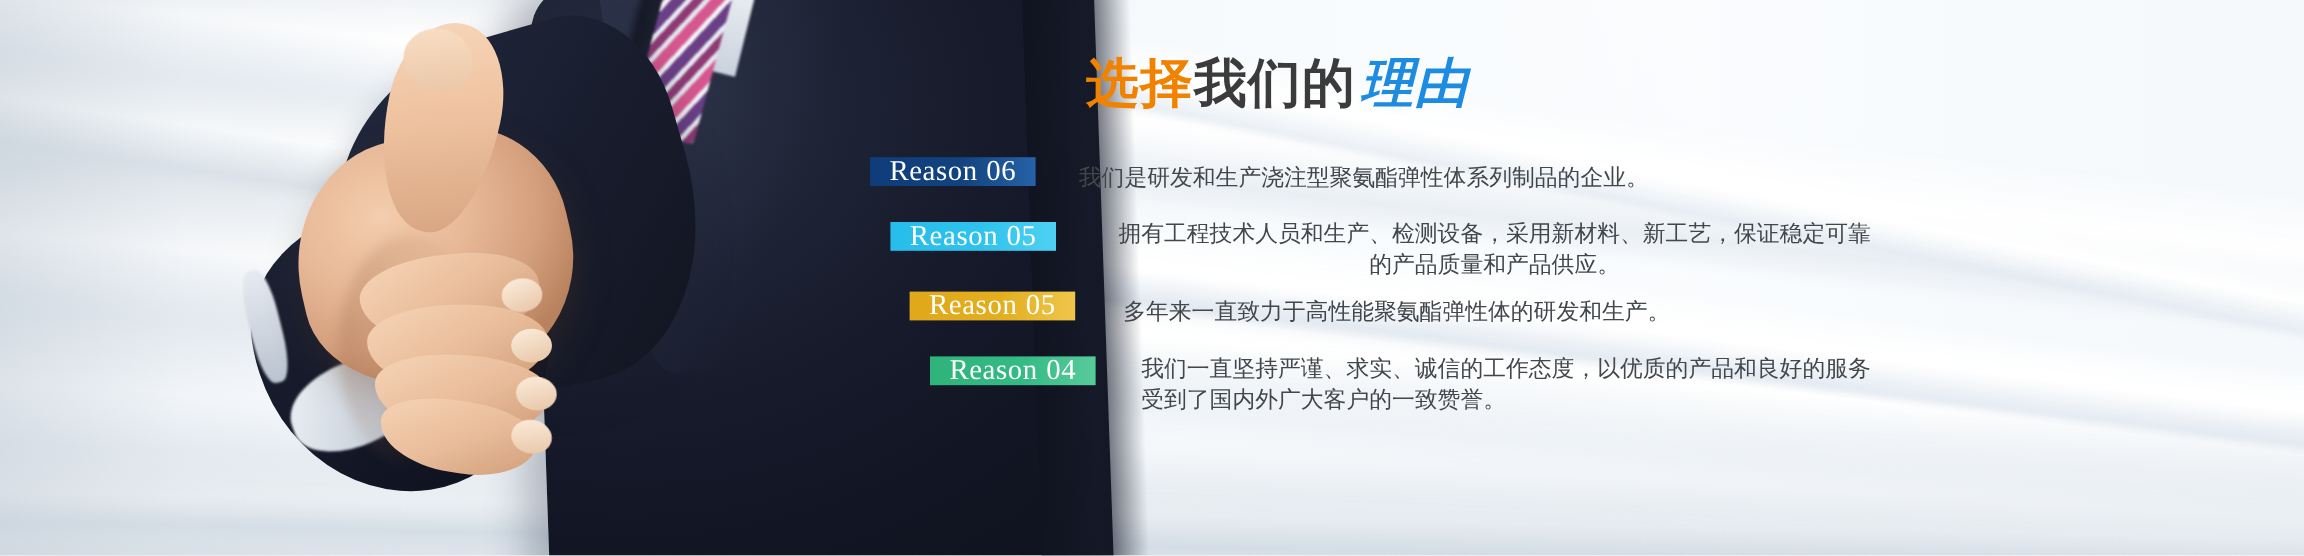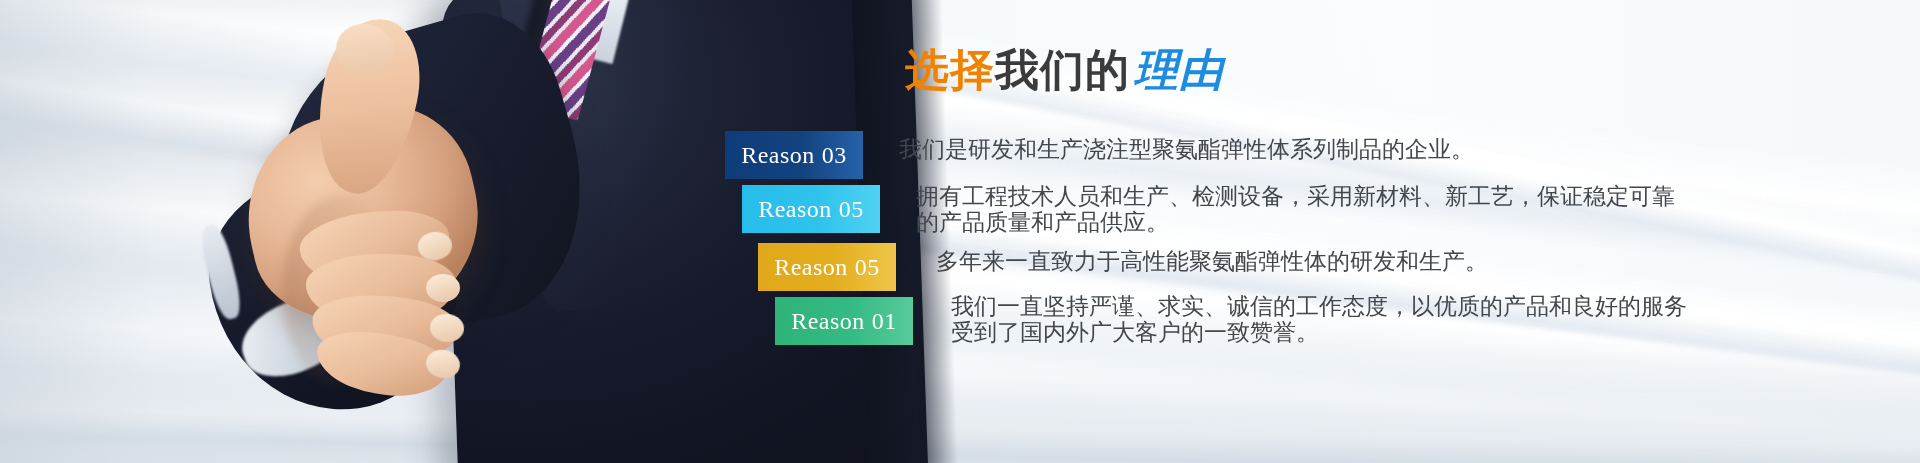--- a/index.html
+++ b/index.html
@@ -191,43 +191,43 @@
   .t-dark   { color:#3B3B3B; }
   .t-blue   { color:#1C8BE0; font-style:italic; font-weight:bold; padding-left:4px;}
 
   .reason {
     position:absolute;
     display:flex; align-items:flex-start;
     white-space:nowrap;
   }
   .badge {
     display:inline-flex; align-items:center; justify-content:center;
-    height:48px; width:138px;
+    height:24px; width:138px;
     color:#ffffff;
     font-family:"Liberation Serif","DejaVu Serif",serif;
     font-size:24px; letter-spacing:.5px;
     flex:0 0 auto;
   }
   .badge .num { padding-left:7px; }
   .b1 { background:linear-gradient(90deg,#0E3C7A 0%, #12437F 55%, #2662A8 100%); }
   .b2 { background:linear-gradient(90deg,#27BDEA 0%, #2FC3EC 55%, #4FD1F2 100%); }
   .b3 { background:linear-gradient(90deg,#E0A81A 0%, #E3AE1E 55%, #EFC64B 100%); }
   .b4 { background:linear-gradient(90deg,#2FB37B 0%, #34BA83 55%, #58CB9B 100%); }
 
   .desc {
     color:#42474C;
-    font-size:23px;
+    font-size:19px;
     line-height:26px;
     white-space:pre-line;
   }
 
   .r1 { left:725px; top:131px; }
   .r1 .desc { margin-left:36px; margin-top:5px; }
   .r2 { left:742px; top:185px; }
-  .r2 .desc { margin-left:36px; margin-top:-2px; }
+  .r2 .desc { margin-left:52px; margin-top:-2px;text-align:center; }
   .r3 { left:758px; top:243px; }
   .r3 .desc { margin-left:40px; margin-top:5px; }
   .r4 { left:775px; top:297px; }
   .r4 .desc { margin-left:38px; margin-top:-2px;font-family:Liberation Mono, monospace; }
 </style>
 </head>
 <body>
 
 <div id="banner">
 
@@ -272,21 +272,21 @@
 
   <div class="content">
 
     <div class="title">
       <span class="t-orange">选择</span><span class="t-dark">我们的</span><span class="t-blue">理由</span>
     </div>
 
     <div class="reason r1">
       <span class="badge b1">
         <span>Reason</span>
-          <span class="num">03</span>
+          <span class="num">06</span>
       </span>
       <span class="desc">我们是研发和生产浇注型聚氨酯弹性体系列制品的企业。</span>
     </div>
 
     <div class="reason r2">
       <span class="badge b2">
         <span>Reason</span>
           <span class="num">05</span>
       </span>
       <span class="desc">拥有工程技术人员和生产、检测设备，采用新材料、新工艺，保证稳定可靠
@@ -297,20 +297,20 @@
       <span class="badge b3">
         <span>Reason</span>
           <span class="num">05</span>
       </span>
       <span class="desc">多年来一直致力于高性能聚氨酯弹性体的研发和生产。</span>
     </div>
 
     <div class="reason r4">
       <span class="badge b4">
         <span>Reason</span>
-          <span class="num">01</span>
+          <span class="num">04</span>
       </span>
       <span class="desc">我们一直坚持严谨、求实、诚信的工作态度，以优质的产品和良好的服务
 受到了国内外广大客户的一致赞誉。</span>
     </div>
 
   </div>
 </div>
 
 </body></html>

